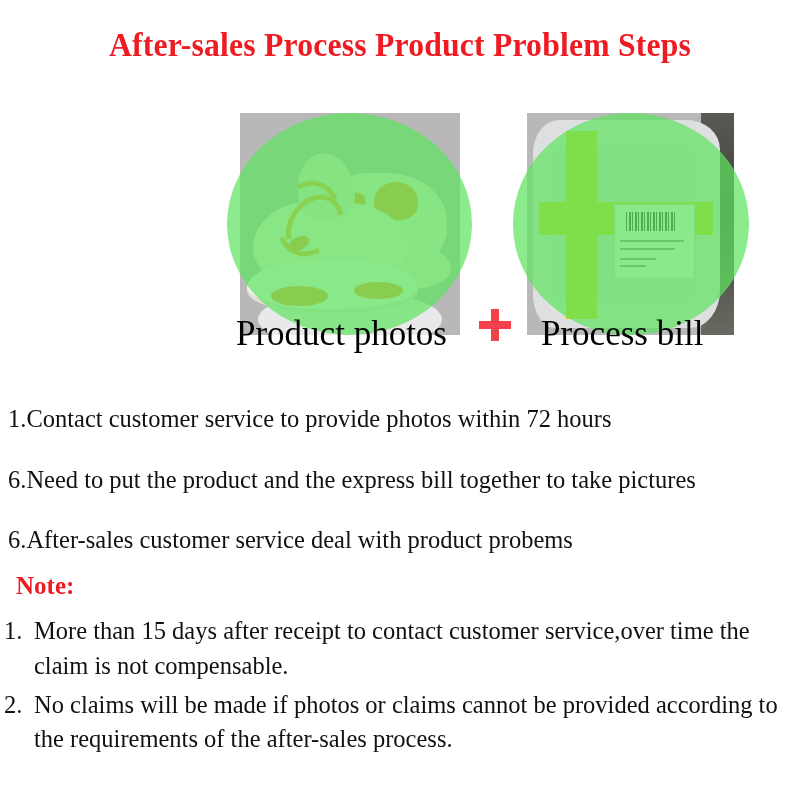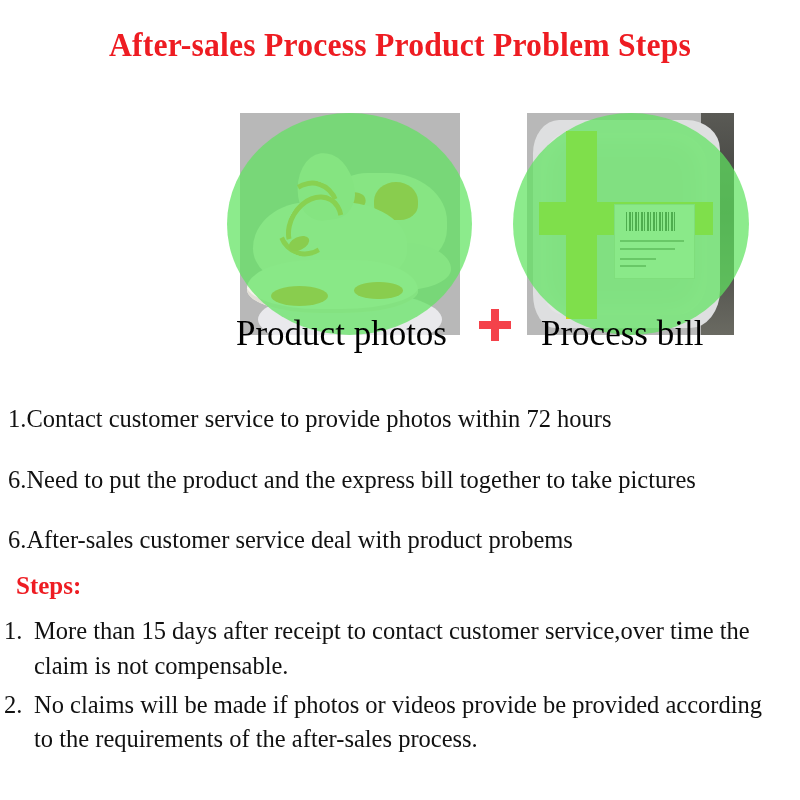--- a/index.html
+++ b/index.html
@@ -312,22 +312,22 @@
   <div class="green-circle gc-2"></div>
   <div class="overlay-label label-2">Process bill</div>
 </div>
 
 <div class="steps">
   <div class="step">1.Contact customer service to provide photos within 72 hours</div>
   <div class="step">6.Need to put the product and the express bill together to take pictures</div>
   <div class="step">6.After-sales customer service deal with product probems</div>
 </div>
 
-<div class="note-heading">Steps:</div>
+<div class="note-heading">Note:</div>
 
 <div class="notes">
   <div class="note-item">
     <span class="num">1.</span><span>More than 15 days after receipt to contact customer service,over time the claim is not compensable.</span>
   </div>
   <div class="note-item">
-    <span class="num">2.</span><span>No claims will be made if photos or videos provide be provided according to the requirements of the after-sales process.</span>
+    <span class="num">2.</span><span>No claims will be made if photos or claims cannot be provided according to the requirements of the after-sales process.</span>
   </div>
 </div>
 
 </body></html>

